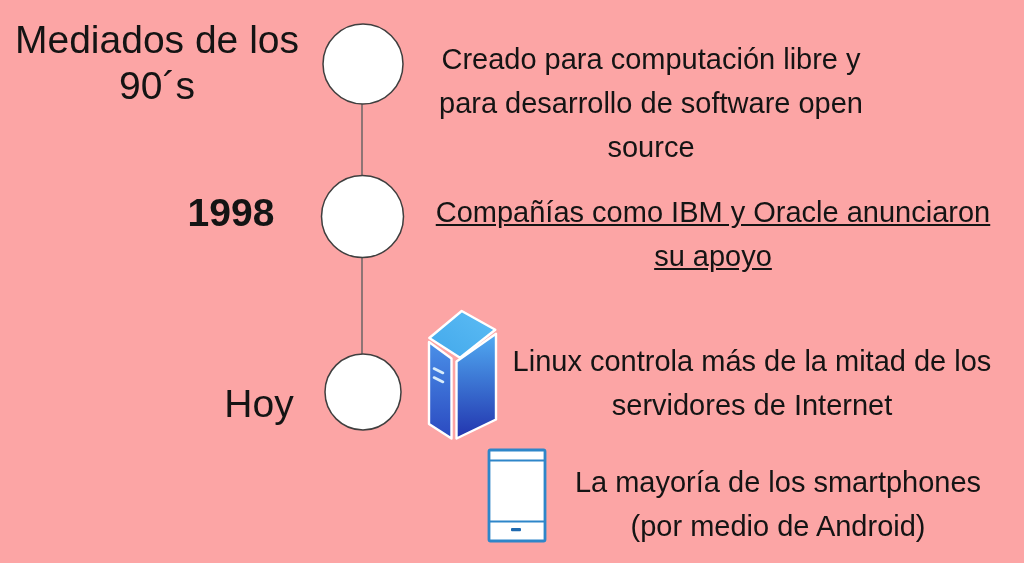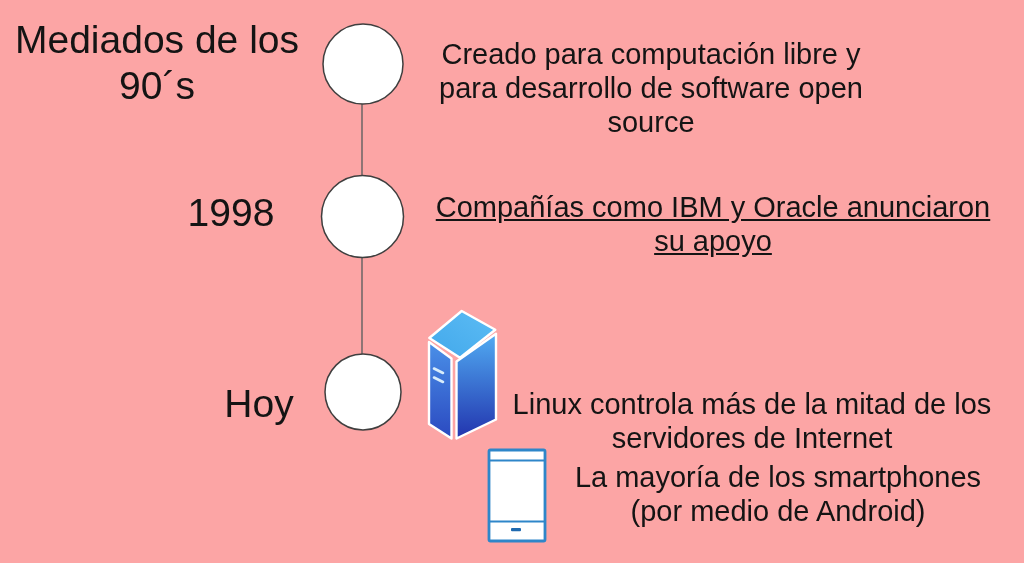--- a/index.html
+++ b/index.html
@@ -12,30 +12,30 @@
   .stage { position: relative; width: 1024px; height: 563px; overflow: hidden; background: #fca5a5; }
   .abs { position: absolute; }
   .lbl {
     position: absolute;
     font-size: 39px; line-height: 46px;
     text-align: center; white-space: pre-line;
     color: #141414;
   }
   .desc {
     position: absolute;
-    font-size: 29px; line-height: 34px;
+    font-size: 29px; line-height: 44px;
     text-align: center; white-space: pre-line;
     color: #141414;
   }
   .lbl-90s  { left: -3px;  top: 17px;  width: 320px; }
-  .lbl-1998 { left: 141px; top: 190px; width: 180px; }
+  .lbl-1998 { left: 141px; top: 190px; width: 180px; font-weight: bold; }
   .lbl-hoy  { left: 184px; top: 381px; width: 150px; }
   .desc-1 { left: 401px; top: 37px;  width: 500px; }
   .desc-2 { left: 413px; top: 190px; width: 600px; text-decoration: underline; }
-  .desc-3 { left: 492px; top: 339px; width: 520px; margin-top: 48px; }
+  .desc-3 { left: 492px; top: 339px; width: 520px; }
   .desc-4 { left: 528px; top: 460px; width: 500px; }
   .spine { left: 0; top: 0; }
   .icon-server { left: 415px; top: 305px; }
   .icon-phone  { left: 486px; top: 447px; }
 </style>
 </head>
 <body>
 
 <div class="stage">
 

